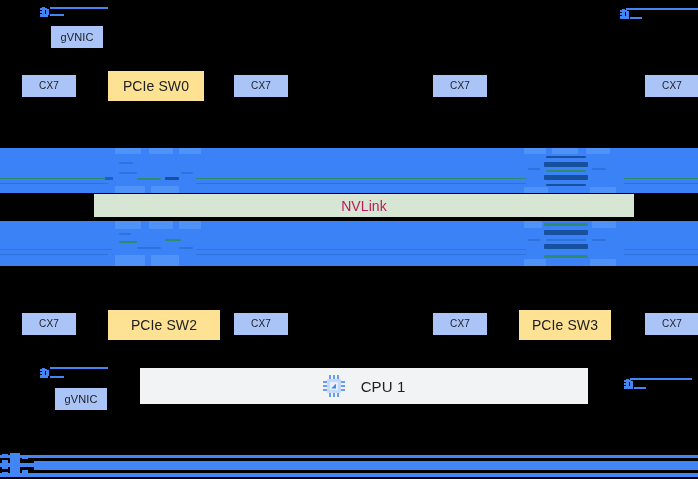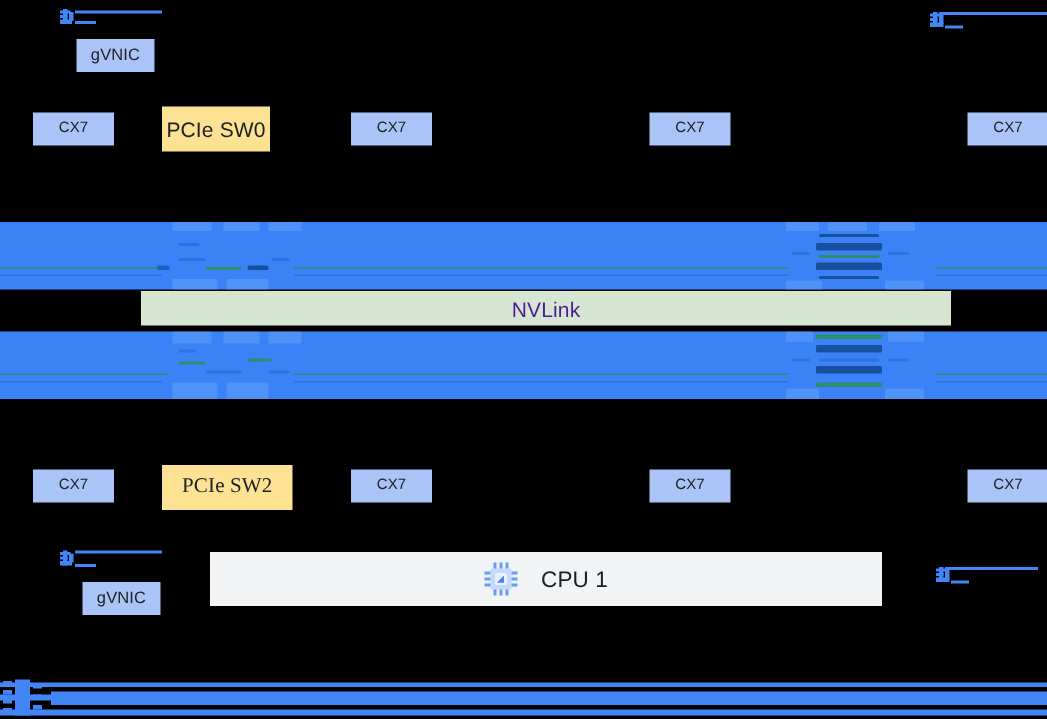--- a/index.html
+++ b/index.html
@@ -48,21 +48,21 @@
     color: #202124;
   }
   .node-cpu {
     background: #f1f3f4;
     color: #202124;
     font-size: 15px;
     gap: 12px;
   }
   .node-nvlink {
     background: #d7e6d2;
-    color: #4c1d95;
+    color: #be185d;
     font-size: 14px;
   }
 
   
   .gpu-band {
     background: #3b82f6;
   }
   .band-line {
     position: absolute;
     background: #2f72de;
@@ -162,21 +162,21 @@
       <b style="left:0px;  top:4px;  width:5px; height:2px;"></b>
       <b style="left:0px;  top:7px;  width:9px; height:3px;"></b>
       <b style="left:2px;  top:0px;  width:3px; height:10px;"></b>
       <b style="left:6px;  top:2px;  width:3px; height:6px;"></b>
     </span>
     <span class="lead" style="left:6px; top:0px; width:72px; height:2px;"></span>
     <span class="lead" style="left:10px; top:9px; width:12px; height:2px;"></span>
   </div>
 
   <div class="abs node node-cx7" style="left:22px;  top:75px; width:54px; height:22px;">CX7</div>
-  <div class="abs node node-pcie" style="left:108px; top:71px; width:72px; height:30px;">PCIe SW0</div>
+  <div class="abs node node-pcie" style="left:108px; top:71px; width:96px; height:30px;">PCIe SW0</div>
   <div class="abs node node-cx7" style="left:234px; top:75px; width:54px; height:22px;">CX7</div>
   <div class="abs node node-cx7" style="left:433px; top:75px; width:54px; height:22px;">CX7</div>
   <div class="abs node node-cx7" style="left:645px; top:75px; width:54px; height:22px;">CX7</div>
 
   <div class="abs gpu-band" style="left:0; top:148px; width:698px; height:45px; overflow:hidden;">
     <span class="band-line green" style="left:0px;   top:30px; width:112px;"></span>
     <span class="band-line" style="left:0px;   top:35px; width:108px; height:1px;"></span>
     <span class="band-line dark" style="left:105px; top:29px; width:8px;  height:3px;"></span>
 
     <span class="glyph-cluster" style="left:115px; top:0px; width:90px; height:45px;">
@@ -248,23 +248,24 @@
       <i class="g" style="left:20px; top:34px; width:44px; height:3px;"></i>
       <i class="l" style="left:0px;  top:38px; width:22px; height:7px;"></i>
       <i class="l" style="left:66px; top:38px; width:26px; height:7px;"></i>
     </span>
 
     <span class="band-line green" style="left:624px; top:28px; width:74px;"></span>
     <span class="band-line" style="left:624px; top:33px; width:74px; height:1px;"></span>
   </div>
 
   <div class="abs node node-cx7" style="left:22px;  top:313px; width:54px; height:22px;">CX7</div>
-  <div class="abs node node-pcie" style="left:108px; top:310px; width:87px; height:30px;font-family:Liberation Serif, serif;">PCIe SW2</div>
+  <div class="abs node node-pcie" style="left:108px; top:310px; width:112px; height:30px;">PCIe SW2</div>
   <div class="abs node node-cx7" style="left:234px; top:313px; width:54px; height:22px;">CX7</div>
   <div class="abs node node-cx7" style="left:433px; top:313px; width:54px; height:22px;">CX7</div>
+  <div class="abs node node-pcie" style="left:519px; top:310px; width:92px; height:30px;">PCIe SW3</div>
   <div class="abs node node-cx7" style="left:645px; top:313px; width:54px; height:22px;">CX7</div>
 
   <div class="abs" style="left:40px; top:367px; width:68px; height:14px;">
     <span class="icon nic-icon abs" style="left:0; top:0;">
       <b style="left:0px;  top:1px;  width:7px; height:2px;"></b>
       <b style="left:0px;  top:4px;  width:5px; height:2px;"></b>
       <b style="left:0px;  top:7px;  width:8px; height:3px;"></b>
       <b style="left:2px;  top:0px;  width:3px; height:10px;"></b>
       <b style="left:6px;  top:2px;  width:3px; height:6px;"></b>
     </span>

